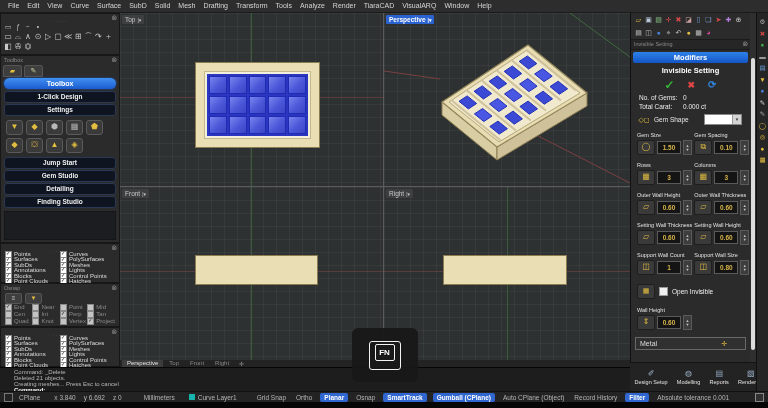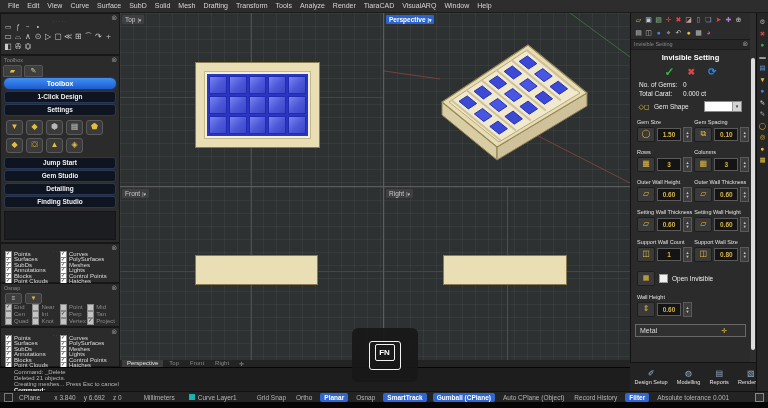--- a/index.html
+++ b/index.html
@@ -535,20 +535,21 @@
         <i class="ticon" style="color: rgb(200, 200, 200);">⌖</i>
         <i class="ticon" style="color: rgb(200, 200, 200);">↶</i>
         <i class="ticon" style="color: rgb(227, 189, 63);">●</i>
         <i class="ticon" style="color: rgb(184, 184, 184);">▦</i>
         <i class="ticon" style="color: rgb(216, 74, 154);">◕</i>
       </div>
     <div class="rp-head">
       <span class="ptitle">Invisible Setting</span>
       <span class="pclose">⊗</span>
     </div>
+    <div class="modifiers">Modifiers</div>
     <div class="rp-title">Invisible Setting</div>
     <div class="rp-actions">
       <span class="act-check">✓</span>
       <span class="act-x">✖</span>
       <span class="act-refresh">⟳</span>
     </div>
     <div class="rp-info">
       <span class="ilabel">No. of Gems:</span>
       <span>0</span>
     </div>

